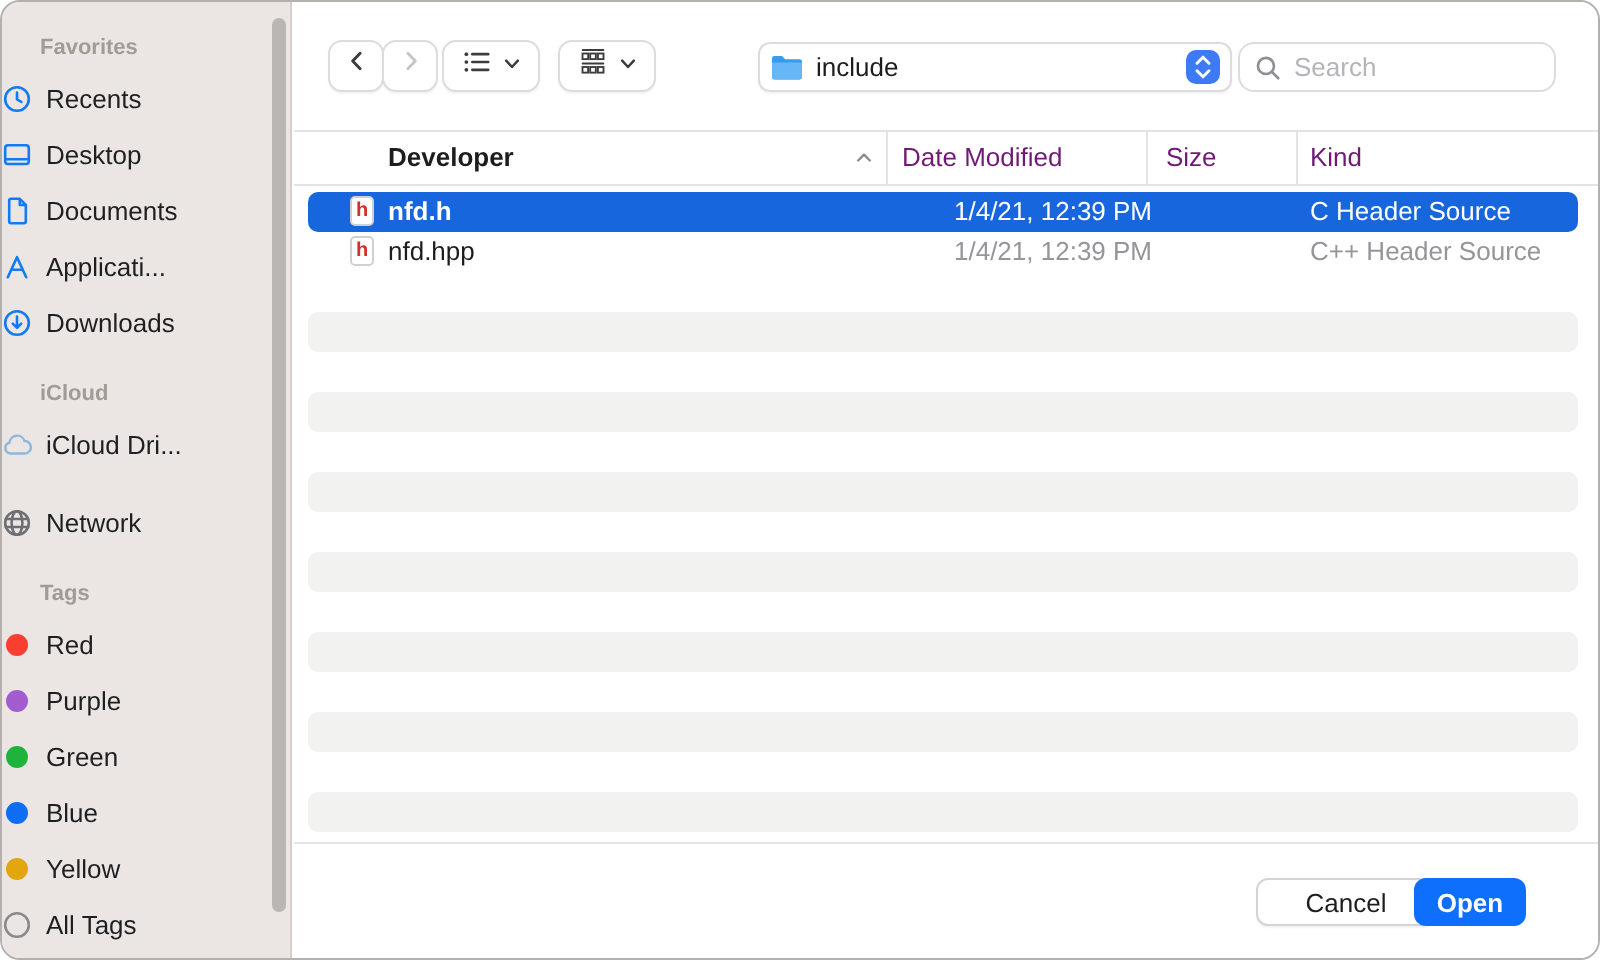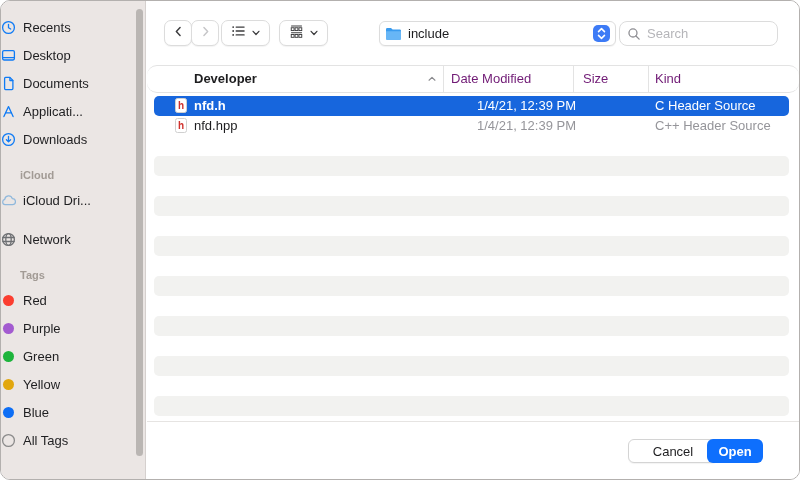--- a/index.html
+++ b/index.html
@@ -45,21 +45,21 @@
     background:var(--stepper,#3d7bf6);display:flex;align-items:center;justify-content:center;}
   .search{position:absolute;left:472px;top:20px;width:159px;height:25px;background:#fff;
     border:1px solid #dcdcdc;border-radius:8px;box-sizing:border-box;display:flex;
     align-items:center;padding-left:7px;gap:4px;}
   .search input{border:none;outline:none;flex:1;min-width:0;font-size:13px;
     font-family:"Liberation Sans",sans-serif;color:#1d1d1f;background:transparent;}
   .search input::placeholder{color:#b5b5b9;}
 
   
   .hdr{position:absolute;top:64px;left:0;right:0;height:26px;border-top:1px solid #e3e3e3;
-    border-bottom:1px solid #e3e3e3;background:#fff;border-radius:10px;}
+    border-bottom:1px solid #e3e3e3;background:#fff;}
   .hdr .col{position:absolute;top:0;height:26px;line-height:26px;font-size:13px;color:#701a75;}
   .hdr .c0{left:47px;color:#1d1d1f;font-weight:700;}
   .hdr .c1{left:304px;}
   .hdr .c2{left:436px;}
   .hdr .c3{left:508px;}
   .hdr .sep{position:absolute;top:0;bottom:0;width:1px;background:#e3e3e3;}
   .sort-caret{position:absolute;left:277px;top:0;height:26px;width:16px;display:flex;
     align-items:center;justify-content:center;color:#8a8a8e;}
 
   
@@ -89,20 +89,21 @@
   .btn-open{left:560px;width:56px;background:var(--open,#0e6ffd);color:#fff;font-weight:700;}
 </style>
 </head>
 <body>
 
 <div class="window">
 
   <div class="sidebar">
     <div class="sb-content" id="sidebar-sections">
         <div class="sb-section">
+          <div class="section-label">Favorites</div>
           <div class="sb-item">
             <span class="sb-icon">
               <svg width="15" height="15" viewBox="0 0 15 15">
                 <circle cx="7.5" cy="7.5" r="5.9" fill="none" stroke="currentColor" stroke-width="1.3" stroke-linecap="round" stroke-linejoin="round"></circle>
                 <path d="M7.5 4.3 V7.7 L9.7 9" fill="none" stroke="currentColor" stroke-width="1.3" stroke-linecap="round" stroke-linejoin="round"></path>
               </svg>
             </span>
             <span class="sb-label">Recents</span>
           </div>
           <div class="sb-item">
@@ -180,29 +181,29 @@
             <span class="sb-label">Purple</span>
           </div>
           <div class="sb-item">
             <span class="sb-icon">
               <span class="dot" style="background: rgb(30, 180, 60);"></span>
             </span>
             <span class="sb-label">Green</span>
           </div>
           <div class="sb-item">
             <span class="sb-icon">
+              <span class="dot" style="background: rgb(13, 110, 245);"></span>
+            </span>
+            <span class="sb-label">Blue</span>
+          </div>
+          <div class="sb-item">
+            <span class="sb-icon">
               <span class="dot" style="background: rgb(226, 167, 14);"></span>
             </span>
             <span class="sb-label">Yellow</span>
-          </div>
-          <div class="sb-item">
-            <span class="sb-icon">
-              <span class="dot" style="background: rgb(13, 110, 245);"></span>
-            </span>
-            <span class="sb-label">Blue</span>
           </div>
           <div class="sb-item">
             <span class="sb-icon" style="color: rgb(138, 138, 138);">
               <svg width="15" height="15" viewBox="0 0 15 15">
                 <circle cx="7.5" cy="7.5" r="5.9" fill="none" stroke="currentColor" stroke-width="1.3" stroke-linecap="round" stroke-linejoin="round"></circle>
               </svg>
             </span>
             <span class="sb-label">All Tags</span>
           </div>
         </div>

